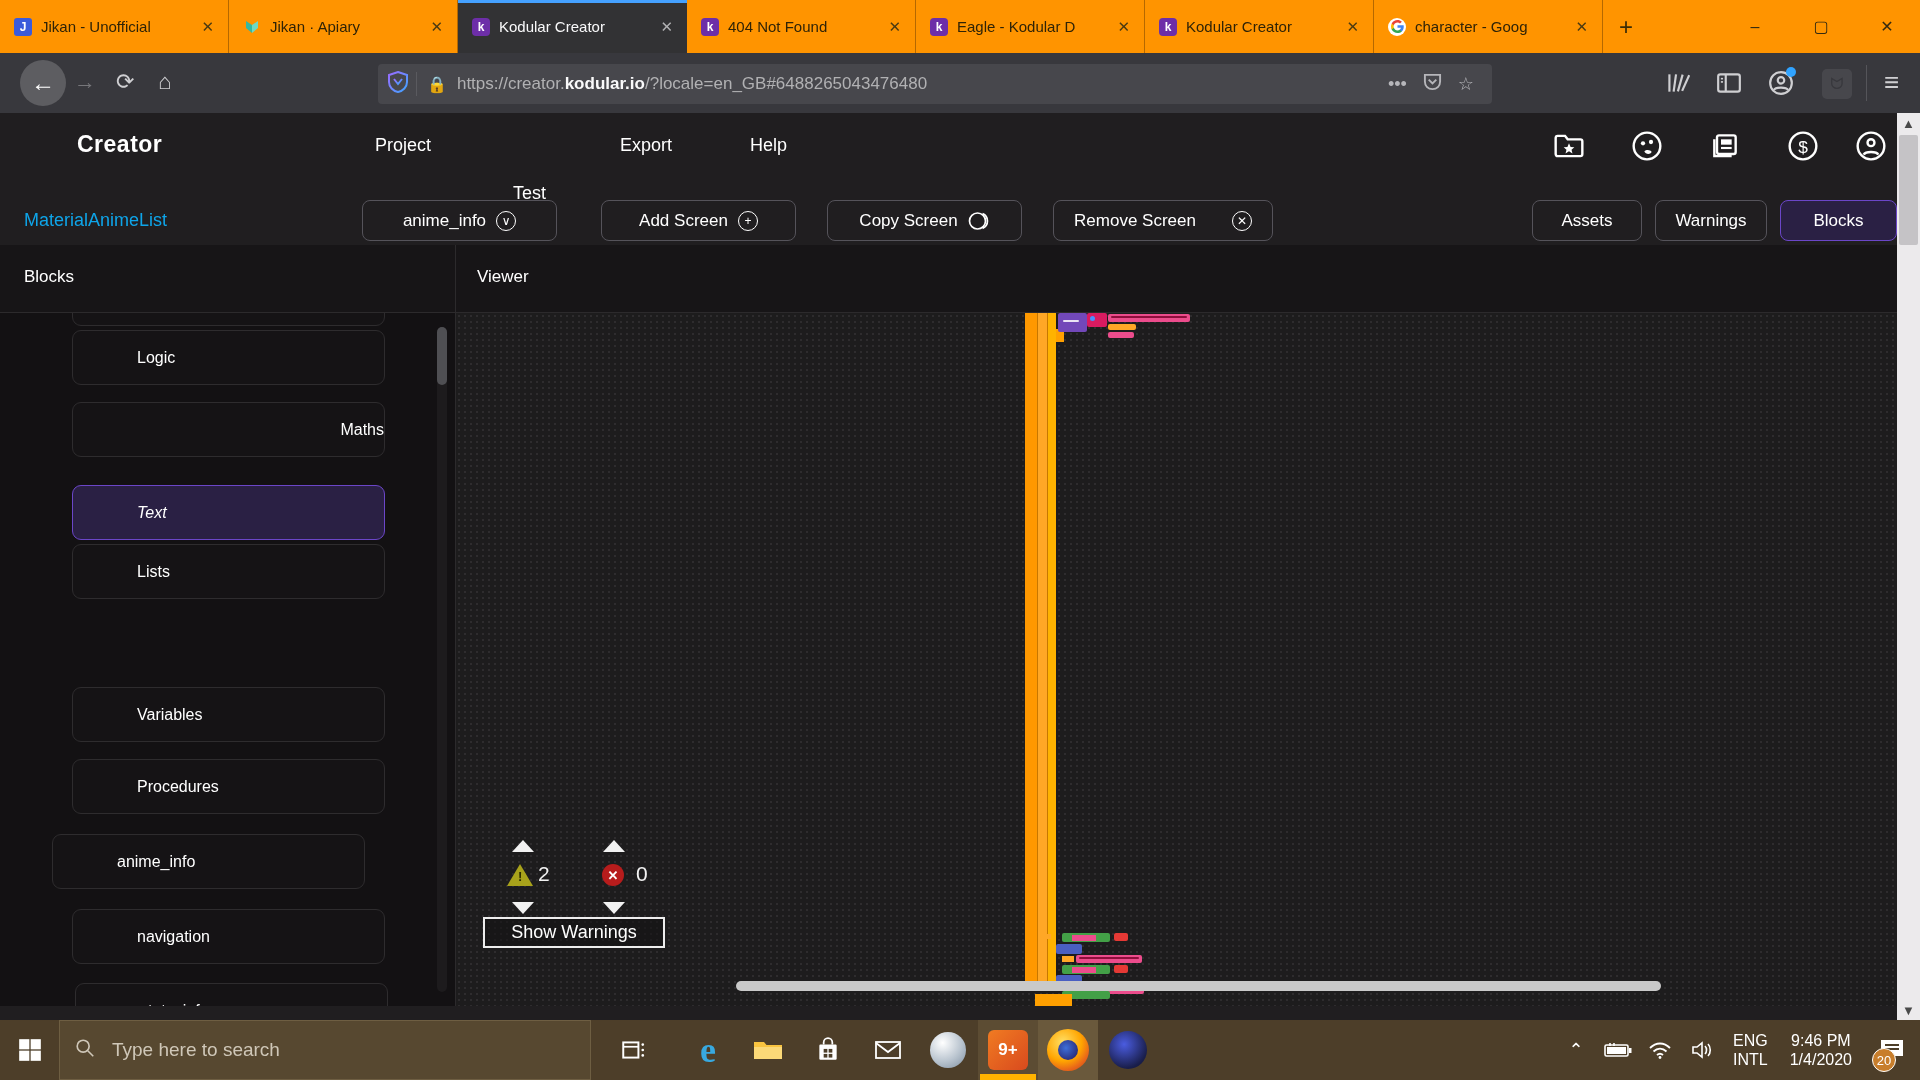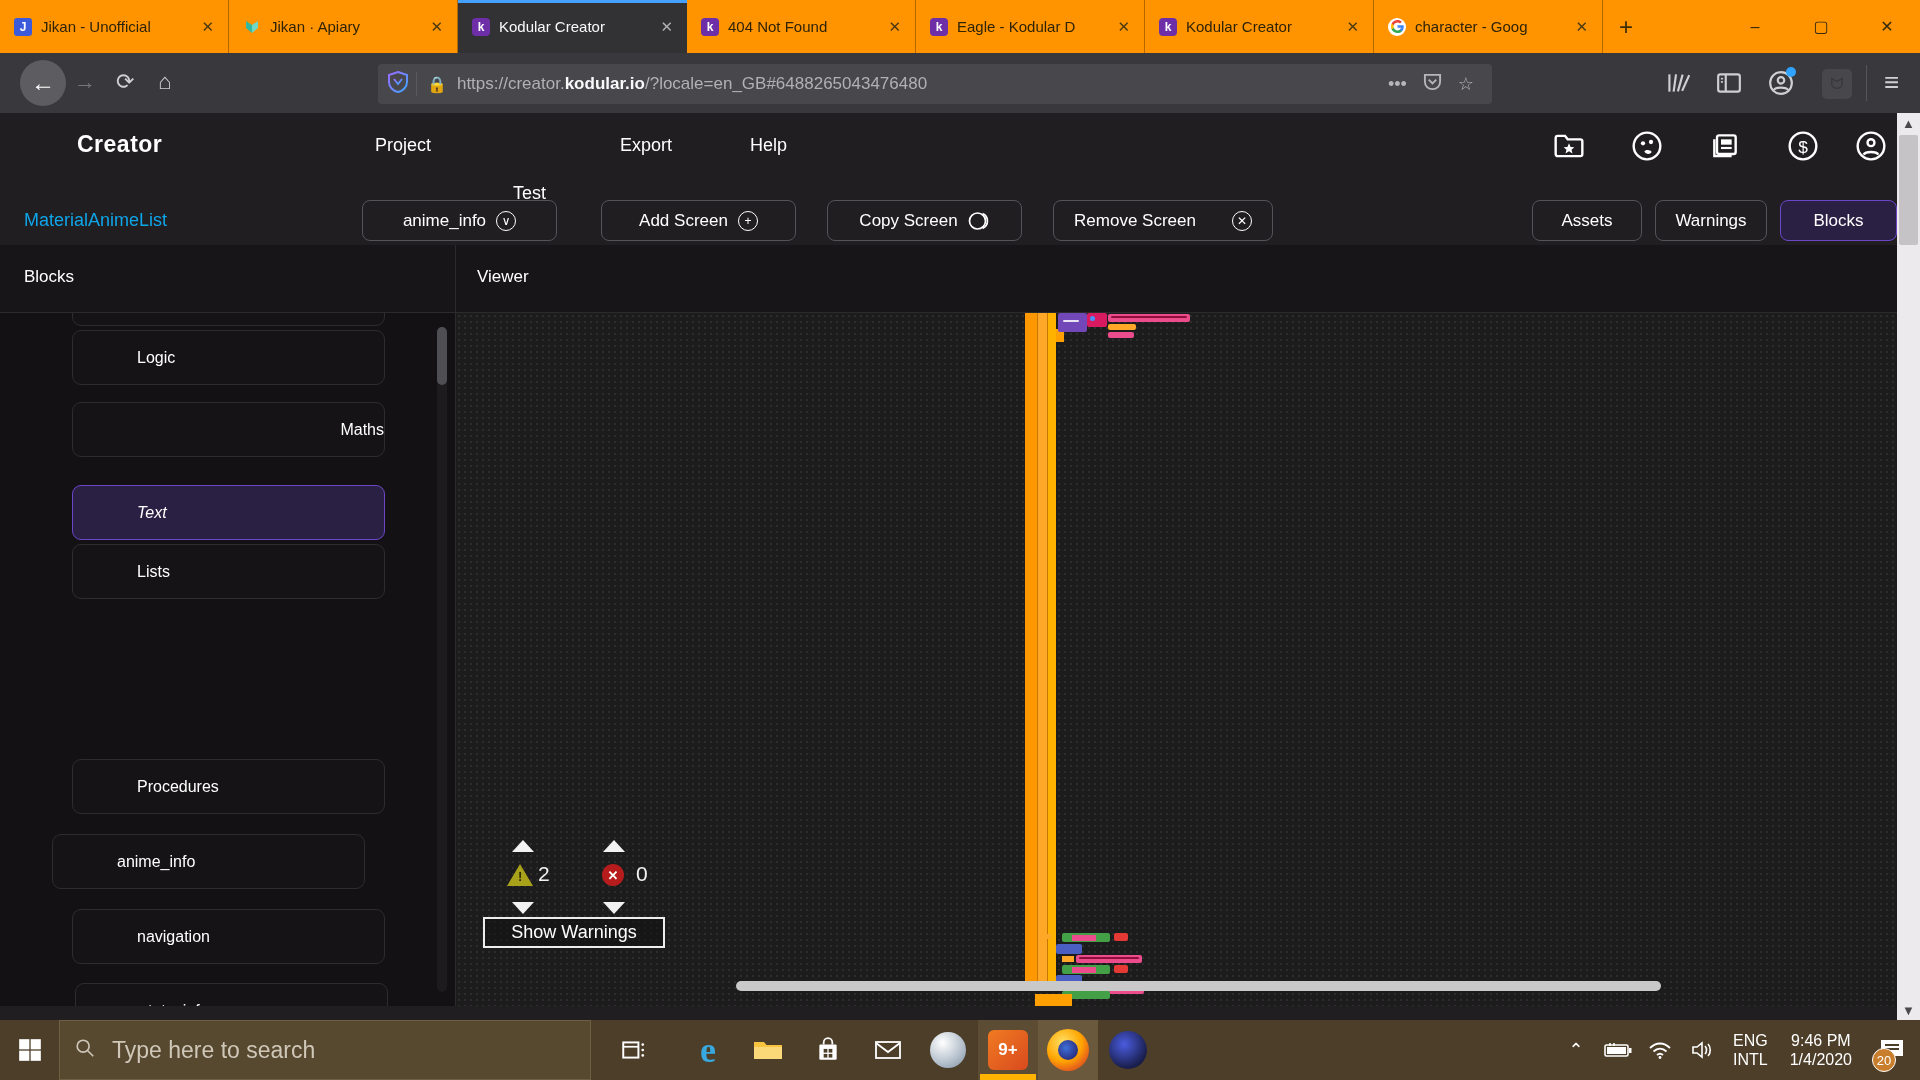--- a/index.html
+++ b/index.html
@@ -76,21 +76,21 @@
   
   #vscroll{left:1897px;top:113px;width:23px;height:907px;background:#eceaec;}
   #vscroll .arrow{position:absolute;left:0;width:23px;height:20px;color:#4a4a4a;font-size:13px;
       display:flex;align-items:center;justify-content:center;cursor:pointer;}
   #vscroll .thumb{position:absolute;left:2px;top:22px;width:19px;height:110px;background:#c5c3c6;border-radius:2px;cursor:pointer;}
 
   
   #taskbar{left:0;top:1020px;width:1920px;height:60px;background:#4d3e29;display:flex;align-items:center;}
   .tbtn{width:59px;height:60px;display:flex;align-items:center;justify-content:center;cursor:pointer;position:relative;}
   #tsearch{width:532px;height:60px;background:#574830;border:1px solid #6e5e42;display:flex;align-items:center;padding:0 14px;gap:14px;}
-  #tsearch input{background:transparent;border:none;outline:none;color:#bef264;font-size:23px;width:380px;}
+  #tsearch input{background:transparent;border:none;outline:none;color:#bef264;font-size:19px;width:380px;}
   #tsearch input::placeholder{color:#cfc7b8;}
   .tile{width:60px;height:60px;display:flex;align-items:center;justify-content:center;position:relative;cursor:pointer;}
   .tile.open{background:#5c4c33;}
   .tile.front{background:#6a593c;}
   .tray{color:#fff;font-size:16px;line-height:19px;text-align:center;cursor:pointer;}
 </style>
 </head>
 <body>
 
 <div id="screen">
@@ -302,20 +302,21 @@
       <span class="ptitle" style="left:477px;">Viewer</span>
     </div>
     <div id="vdivider" class="abs"></div>
 
     <div id="sidebar" class="abs">
       <div class="sitem" style="left:72px;top:-42px;"></div>
       <div class="sitem" style="left:72px;top:17px;">Logic</div>
       <div class="sitem" style="left:72px;top:89px;text-align:right;">Maths</div>
       <div class="sitem active" style="left:72px;top:172px;font-style:italic;">Text</div>
       <div class="sitem" style="left:72px;top:231px;">Lists</div>
+      <div class="sitem" style="left:72px;top:374px;">Variables</div>
       <div class="sitem" style="left:72px;top:446px;">Procedures</div>
       <div class="sitem" style="left:52px;top:521px;">anime_info</div>
       <div class="sitem" style="left:72px;top:596px;">navigation</div>
       <div class="sitem" style="left:75px;top:670px;">stats_info</div>
       <div id="sscroll">
           <div class="thumb"></div>
         </div>
     </div>
 
     <div id="viewer" class="abs">

